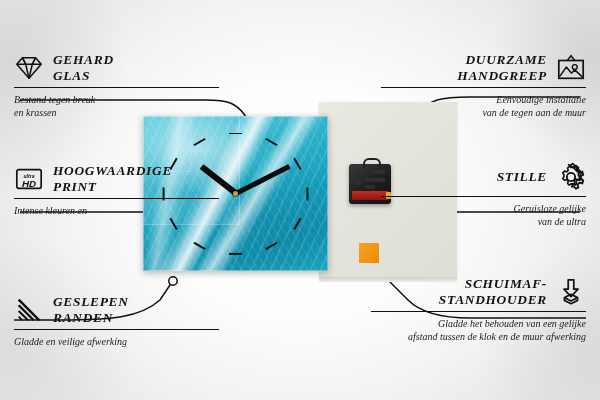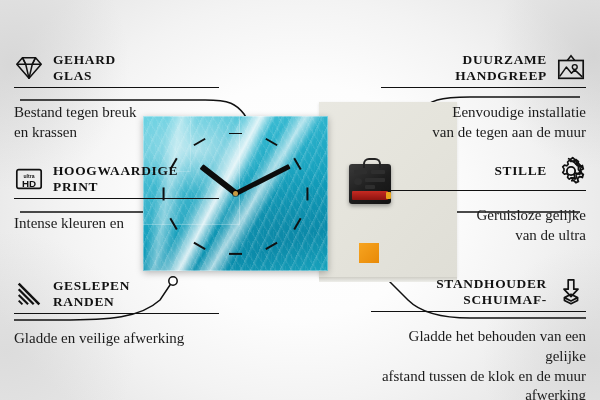--- a/index.html
+++ b/index.html
@@ -5,20 +5,21 @@
   html,body{margin:0;padding:0;}
   body{
     width:600px;height:400px;overflow:hidden;
     font-family:"Liberation Serif", serif;
     background:#ffffff;
   }
   #stage{
     position:relative;width:600px;height:400px;overflow:hidden;
     background:
       radial-gradient(ellipse 55% 70% at 50% 50%, #ffffff 0%, #fdfdfd 42%, #f3f3f3 72%, #e7e7e7 100%);
+    font-style: italic;
   }
   
   #stage:before{
     content:"";position:absolute;inset:0;pointer-events:none;
     background:
       radial-gradient(ellipse 28% 45% at 2% 16%, rgba(190,190,190,.38), rgba(190,190,190,0) 70%),
       radial-gradient(ellipse 24% 40% at 99% 14%, rgba(185,185,185,.40), rgba(185,185,185,0) 70%),
       radial-gradient(ellipse 30% 42% at 1% 88%, rgba(195,195,195,.30), rgba(195,195,195,0) 72%),
       radial-gradient(ellipse 26% 40% at 99% 90%, rgba(190,190,190,.32), rgba(190,190,190,0) 72%);
   }
@@ -33,21 +34,21 @@
   .f-title{
     font-size:13.4px;font-weight:700;letter-spacing:.7px;
     line-height:1.16;color:#111;text-transform:uppercase;
     font-family:"Liberation Serif", serif;
   }
   .f-icon{flex:0 0 auto;width:30px;height:30px;display:block;}
   .f-rule{
     height:1px;background:#111;margin-top:4px;width:100%;
   }
   .f-desc{
-    margin-top:15px;font-size:15px;line-height:1.32;color:#1b1b1b;
+    margin-top:5px;font-size:10px;line-height:1.32;color:#1b1b1b;
     font-family:"Liberation Serif", serif;
   }
 
   
   #product{
     position:absolute;left:143px;top:108px;width:314px;height:169px;
   }
   
   #wall{
     position:absolute;left:176px;top:-6px;width:138px;height:175px;
@@ -248,21 +249,21 @@
         <div>HOOGWAARDIGE</div>
         <div>PRINT</div>
       </div>
     </div>
     <div class="f-rule"></div>
     <div class="f-desc">
       <div>Intense kleuren en</div>
     </div>
   </div>
 
-  <div class="feature left" style="top:278px;">
+  <div class="feature left" style="top:294px;">
     <div class="f-head">
       <svg class="f-icon" viewBox="0 0 32 32">
         <g stroke="#111" stroke-linecap="butt">
           <path d="M5 5 L27 27" stroke-width="2.6"></path>
           <path d="M5 11 L21 27" stroke-width="2.4"></path>
           <path d="M5 17 L15 27" stroke-width="2.2"></path>
           <path d="M5 23 L9 27" stroke-width="2"></path>
         </g>
       </svg>
       <div class="f-title">
@@ -289,21 +290,21 @@
         <div>HANDGREEP</div>
       </div>
     </div>
     <div class="f-rule"></div>
     <div class="f-desc">
       <div>Eenvoudige installatie</div>
       <div>van de tegen aan de muur</div>
     </div>
   </div>
 
-  <div class="feature right" style="top:156px;">
+  <div class="feature right" style="top:162px;">
     <div class="f-head">
       <svg class="f-icon" viewBox="0 0 32 32">
         <g fill="none" stroke="#111" stroke-width="2" stroke-linejoin="round">
           <path d="M16 4 l3.2 1.1 2.3-2.0 2.6 2.2 -1.0 2.9 2.0 2.0 2.9-1.0 2.2 2.6 -2.0 2.3 0 2.8 2.0 2.3 -2.2 2.6 -2.9-1.0 -2.0 2.0 1.0 2.9 -2.6 2.2 -2.3-2.0" transform="translate(-2,-1) scale(0.92)"></path>
         </g>
         <g fill="none" stroke="#111" stroke-width="2">
           <path d="M16 5.2
                    L19.0 6.0 L21.3 3.9 L23.8 6.0 L22.9 9.0
                    L25.2 11.3 L28.1 10.4 L29.0 13.6 L26.3 15.2
                    L26.3 18.0 L29.0 19.6 L28.1 22.8 L25.2 21.9
@@ -329,22 +330,22 @@
   <div class="feature right" style="top:276px;width:215px;">
     <div class="f-head">
       <svg class="f-icon" viewBox="0 0 32 32">
         <g fill="none" stroke="#111" stroke-width="1.8" stroke-linejoin="round">
           <path d="M13 3 L19 3 L19 13 L23.5 13 L16 21 L8.5 13 L13 13 Z"></path>
           <path d="M9 22 L16 18.5 L23 22 L16 25.5 Z"></path>
           <path d="M9 22 L9 25 L16 28.5 L23 25 L23 22"></path>
         </g>
       </svg>
       <div class="f-title">
+        <div>SCHUIMAF-</div>
         <div>STANDHOUDER</div>
-        <div>SCHUIMAF-</div>
       </div>
     </div>
     <div class="f-rule"></div>
     <div class="f-desc">
       <div>Gladde het behouden van een gelijke</div>
       <div>afstand tussen de klok en de muur afwerking</div>
     </div>
   </div>
 
 </div>

